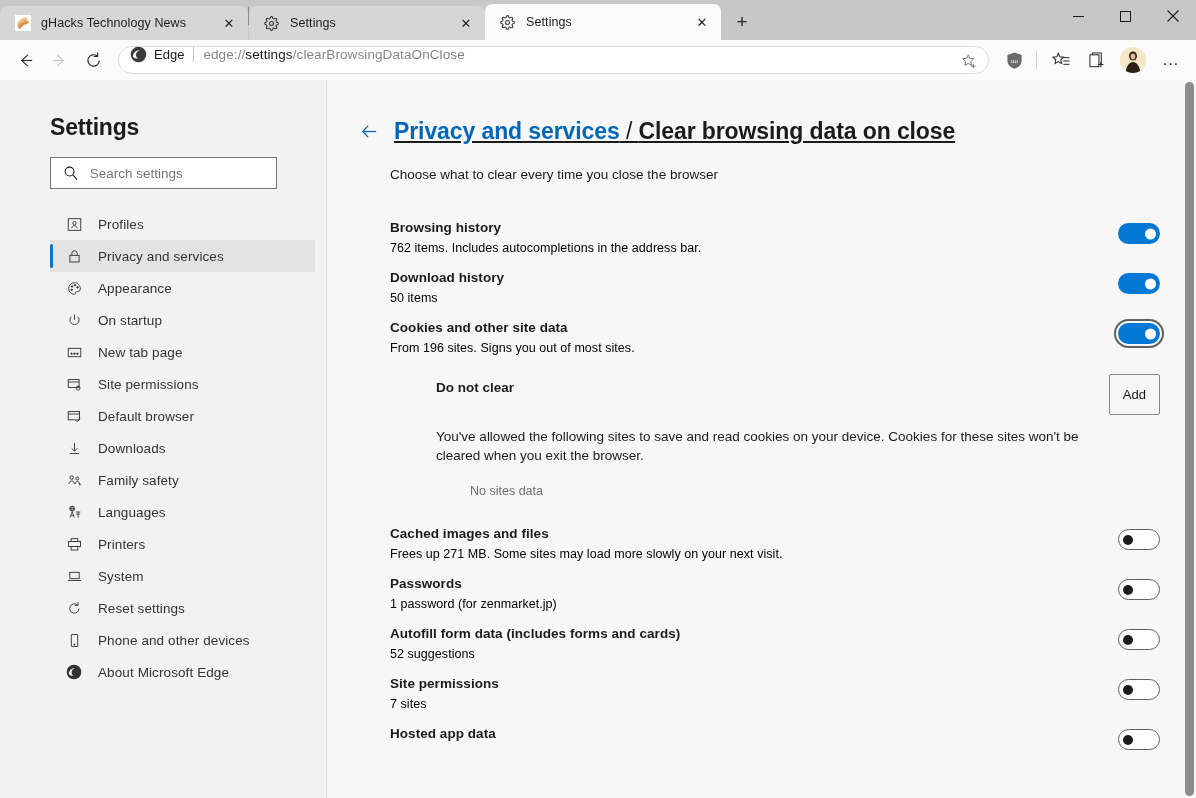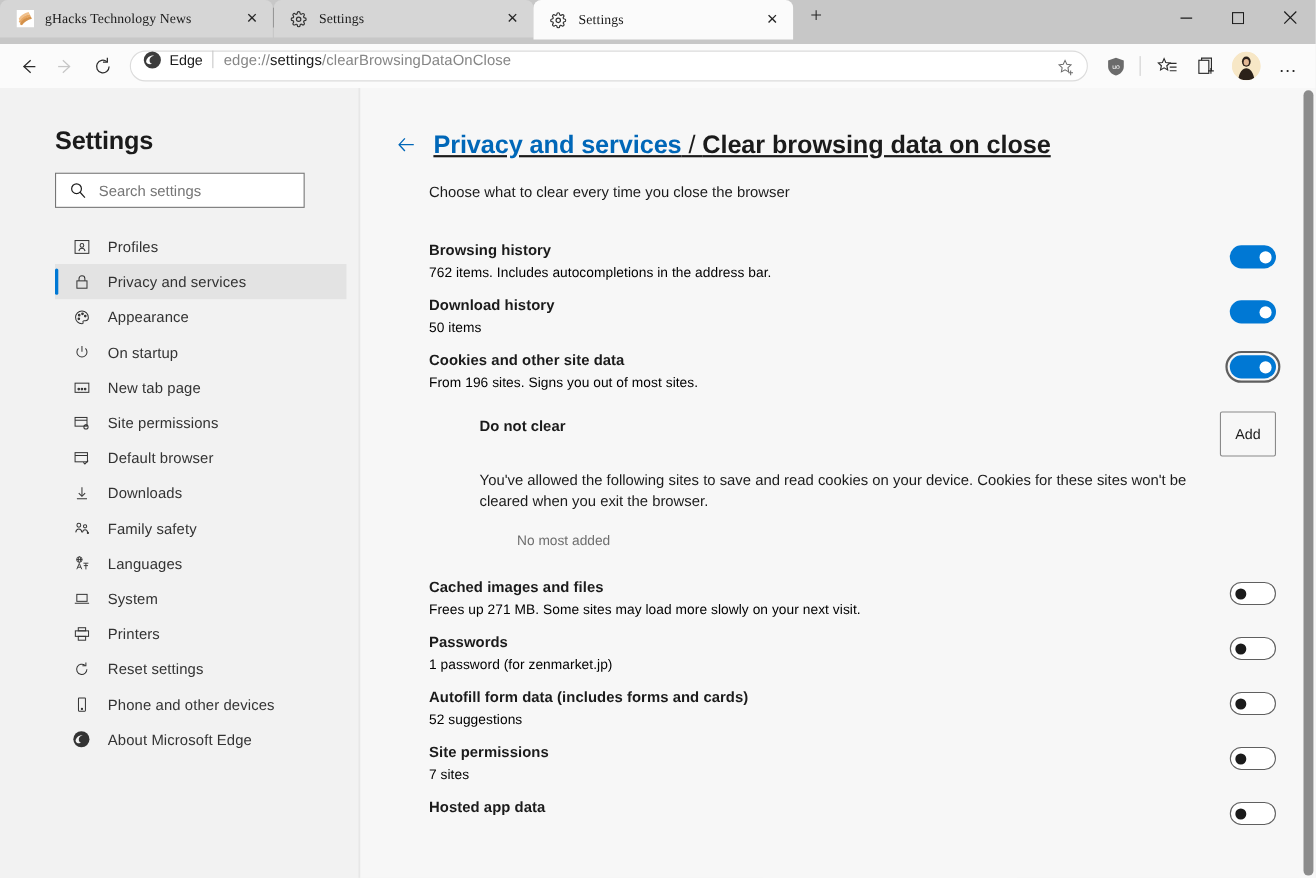--- a/index.html
+++ b/index.html
@@ -10,21 +10,21 @@
     background: #f2f2f2;
   }
 
   
   .tabbar {
     position: absolute; top: 0; left: 0;
     width: 1196px; height: 40px;
     background: #c7c7c7;
     display: flex; align-items: flex-end;
   }
-  .tabstrip { display: flex; align-items: flex-start; height: 40px; font-family: Liberation Serif, serif; }
+  .tabstrip { display: flex; align-items: flex-end; height: 40px; }
   .tab {
     position: relative;
     height: 34px;
     display: flex; align-items: center;
     padding: 0 6px 0 14px;
     border-radius: 7px 7px 0 0;
     font-size: 12.5px;
     color: #1b1b1b;
     white-space: nowrap;
   }
@@ -540,36 +540,36 @@
             <path d="M3.4 15 L6.1 8.6 L8.8 15 M4.4 12.8 H7.8"></path>
             <path d="M10.6 8.4 H16 M13.3 8.4 V15.2 M11 11 H15.6"></path>
           </svg>
         </span>
         <span class="nav-label">Languages</span>
       </div>
 
       <div class="navitem">
         <span class="nav-icon">
           <svg width="15" height="15" viewBox="0 0 18 18" fill="none" stroke="#333" stroke-width="1.1">
-            <rect x="3.4" y="4" width="11.2" height="7.6"></rect>
-              <line x1="1.2" y1="13.8" x2="16.8" y2="13.8"></line>
-          </svg>
-        </span>
-        <span class="nav-label">System</span>
-      </div>
-
-      <div class="navitem">
-        <span class="nav-icon">
-          <svg width="15" height="15" viewBox="0 0 18 18" fill="none" stroke="#333" stroke-width="1.1">
             <rect x="5" y="2" width="8" height="3.4"></rect>
               <rect x="1.8" y="5.4" width="14.4" height="6"></rect>
               <rect x="5" y="11.4" width="8" height="4.2"></rect>
           </svg>
         </span>
         <span class="nav-label">Printers</span>
+      </div>
+
+      <div class="navitem">
+        <span class="nav-icon">
+          <svg width="15" height="15" viewBox="0 0 18 18" fill="none" stroke="#333" stroke-width="1.1">
+            <rect x="3.4" y="4" width="11.2" height="7.6"></rect>
+              <line x1="1.2" y1="13.8" x2="16.8" y2="13.8"></line>
+          </svg>
+        </span>
+        <span class="nav-label">System</span>
       </div>
 
       <div class="navitem">
         <span class="nav-icon">
           <svg width="15" height="15" viewBox="0 0 18 18" fill="none" stroke="#333" stroke-width="1.1">
             <path d="M14.4 9a5.6 5.6 0 1 1-2-4.3"></path>
               <path d="M13.3 1.4 L13.3 5.2 L9.5 5.2"></path>
           </svg>
         </span>
         <span class="nav-label">Reset settings</span>
@@ -644,21 +644,21 @@
           </div>
       </div>
     </div>
 
     <div class="dnc">
       <div class="dnc-head">
         <div class="dnc-title">Do not clear</div>
         <button class="addbtn">Add</button>
       </div>
       <div class="dnc-desc">You've allowed the following sites to save and read cookies on your device. Cookies for these sites won't be cleared when you exit the browser.</div>
-      <div class="dnc-empty">No most added</div>
+      <div class="dnc-empty">No sites data</div>
     </div>
 
     <div class="rows" style="margin-top:20px;">
 
       <div class="row">
         <div class="row-text">
           <div class="row-title">Cached images and files</div>
           <div class="row-desc">Frees up 271 MB. Some sites may load more slowly on your next visit.</div>
         </div>
         <div class="toggle off">

